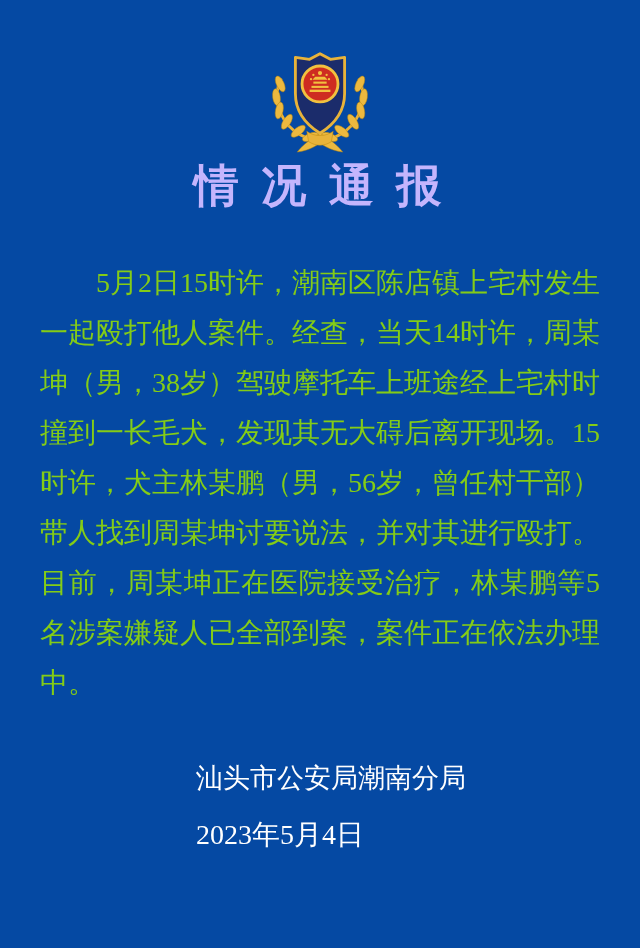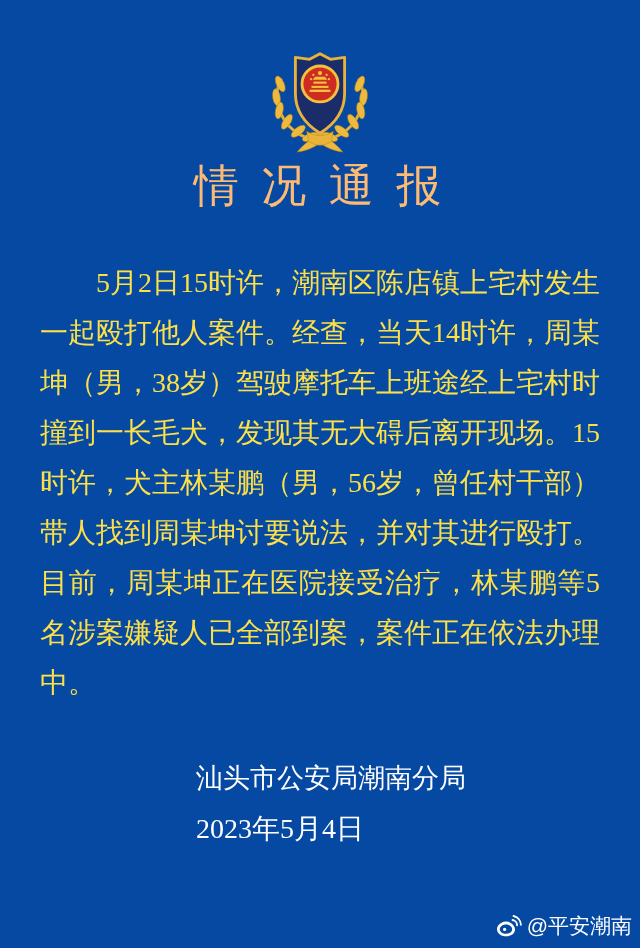--- a/index.html
+++ b/index.html
@@ -20,45 +20,45 @@
     width: 116px; height: 106px;
   }
   .badge svg { width: 100%; height: 100%; display: block; }
 
   .title {
     position: absolute;
     top: 156px; left: 0; right: 0;
     margin: 0;
     text-align: center;
     font-family: "Liberation Sans", "DejaVu Sans", sans-serif;
-    font-weight: normal;
+    font-weight: bold;
     font-size: 45px;
     letter-spacing: 5px;
-    color: #fdba74;
+    color: #c4b5fd;
     white-space: pre;
   }
 
   .notice-body {
     position: absolute;
     top: 258px; left: 40px; width: 560px;
     margin: 0;
     font-size: 28px;
     line-height: 50px;
     text-align: justify;
     text-indent: 2em;
-    color: #fde047;
+    color: #84cc16;
   }
 
   .signature {
     position: absolute;
     top: 763px; left: 196px; right: 0;
     text-align: left;
   }
   .signature .agency { font-size: 27px; line-height: 30px; }
-  .signature .date   { font-size: 28px; line-height: 30px; margin-top: 21px; }
+  .signature .date   { font-size: 28px; line-height: 30px; margin-top: 27px; }
 
   .watermark {
     position: absolute;
     right: 8px; bottom: 8px;
     display: flex; align-items: center; gap: 5px;
     font-family: "Liberation Sans", "DejaVu Sans", sans-serif;
     font-size: 21px;
     color: #FFFFFF;
   }
   .watermark svg { width: 26px; height: 24px; display: block; }
@@ -119,27 +119,14 @@
 
   <h1 class="title">情 况 通 报</h1>
 
   <p class="notice-body">5月2日15时许，潮南区陈店镇上宅村发生一起殴打他人案件。经查，当天14时许，周某坤（男，38岁）驾驶摩托车上班途经上宅村时撞到一长毛犬，发现其无大碍后离开现场。15时许，犬主林某鹏（男，56岁，曾任村干部）带人找到周某坤讨要说法，并对其进行殴打。目前，周某坤正在医院接受治疗，林某鹏等5名涉案嫌疑人已全部到案，案件正在依法办理中。</p>
 
   <div class="signature">
     <div class="agency">汕头市公安局潮南分局</div>
     <div class="date">2023年5月4日</div>
   </div>
 
-  <div class="watermark">
-    <span>
-      <svg viewBox="0 0 26 24" xmlns="http://www.w3.org/2000/svg">
-        <g fill="none" stroke="#FFFFFF" stroke-width="1.8" stroke-linecap="round">
-          <path d="M16.5,6 a5.2,5.2 0 0 1 4.6,5.3"></path>
-          <path d="M17.5,2 a9.3,9.3 0 0 1 7.4,8.8"></path>
-        </g>
-        <path fill="#FFFFFF" fill-rule="evenodd" d="M9.5,7.5 C4.5,8 1,11.5 1,15.2 C1,19.3 5,22.3 10,22.3 C15,22.3 19,19.5 19,15.5 C19,11.5 14.5,7 9.5,7.5 Z M10,19.8 C6.5,19.8 3.8,17.8 3.8,15.3 C3.8,12.8 6.5,10.5 10,10.5 C13.5,10.5 16.2,12.8 16.2,15.3 C16.2,17.8 13.5,19.8 10,19.8 Z"></path>
-        <circle cx="8.6" cy="15.4" r="1.6" fill="#FFFFFF"></circle>
-      </svg>
-    </span>
-    <span>@平安潮南</span>
-  </div>
 
 </div>
 
 </body></html>

